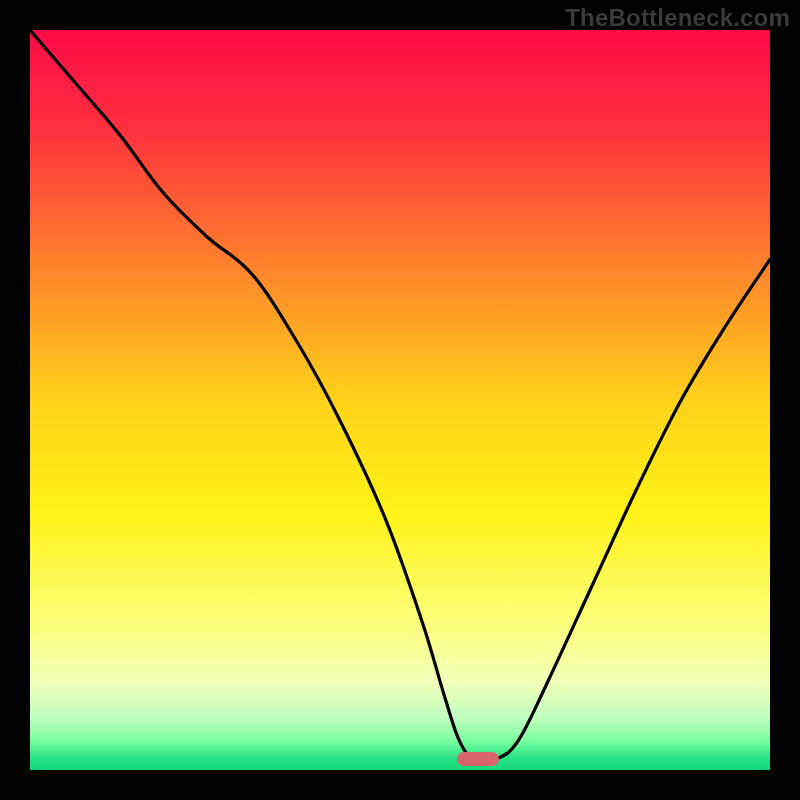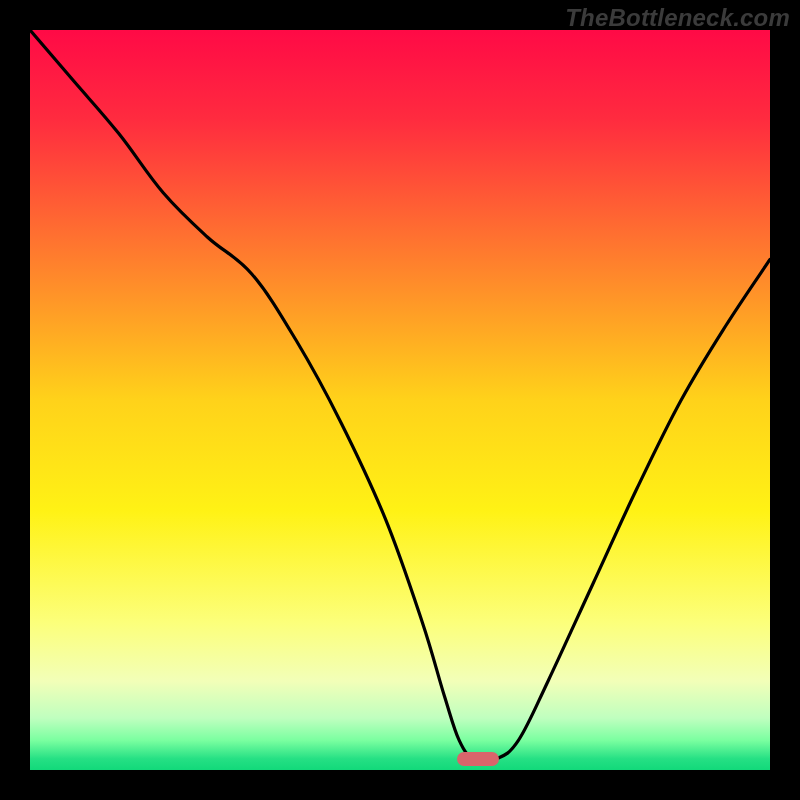--- a/index.html
+++ b/index.html
@@ -9,21 +9,20 @@
     height: 800px;
     background: #000;
     overflow: hidden;
     font-family: Arial, Helvetica, sans-serif;
   }
   .frame {
     position: relative;
     width: 800px;
     height: 800px;
     background: #000;
-    font-style: italic;
   }
   .watermark {
     position: absolute;
     top: 4px;
     right: 10px;
     color: #3b3b3b;
     font-size: 24px;
     font-weight: 600;
     letter-spacing: 0.2px;
     z-index: 10;

